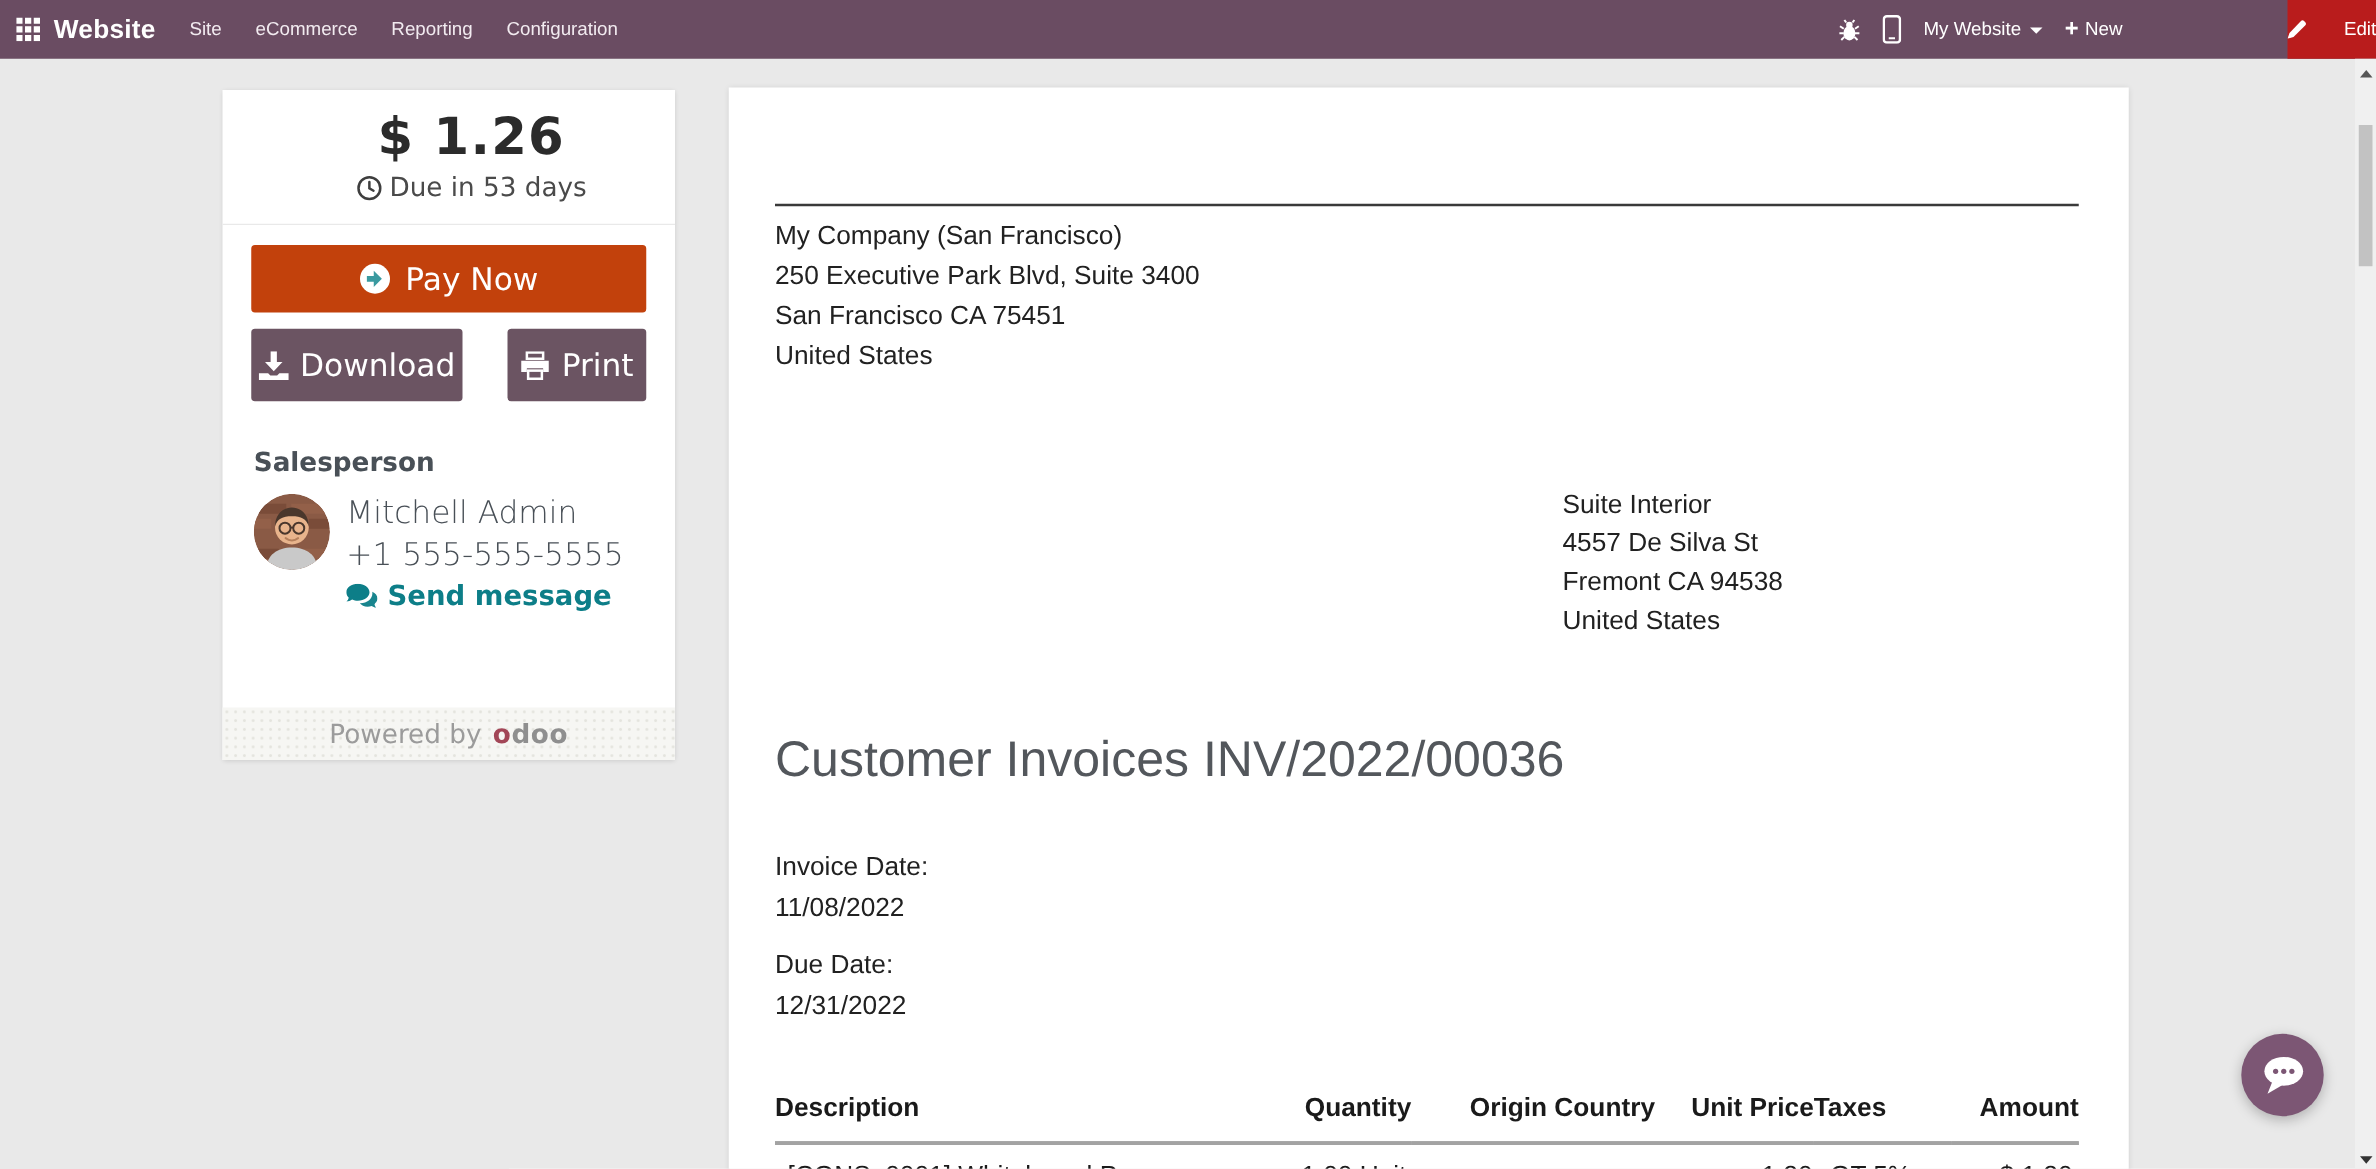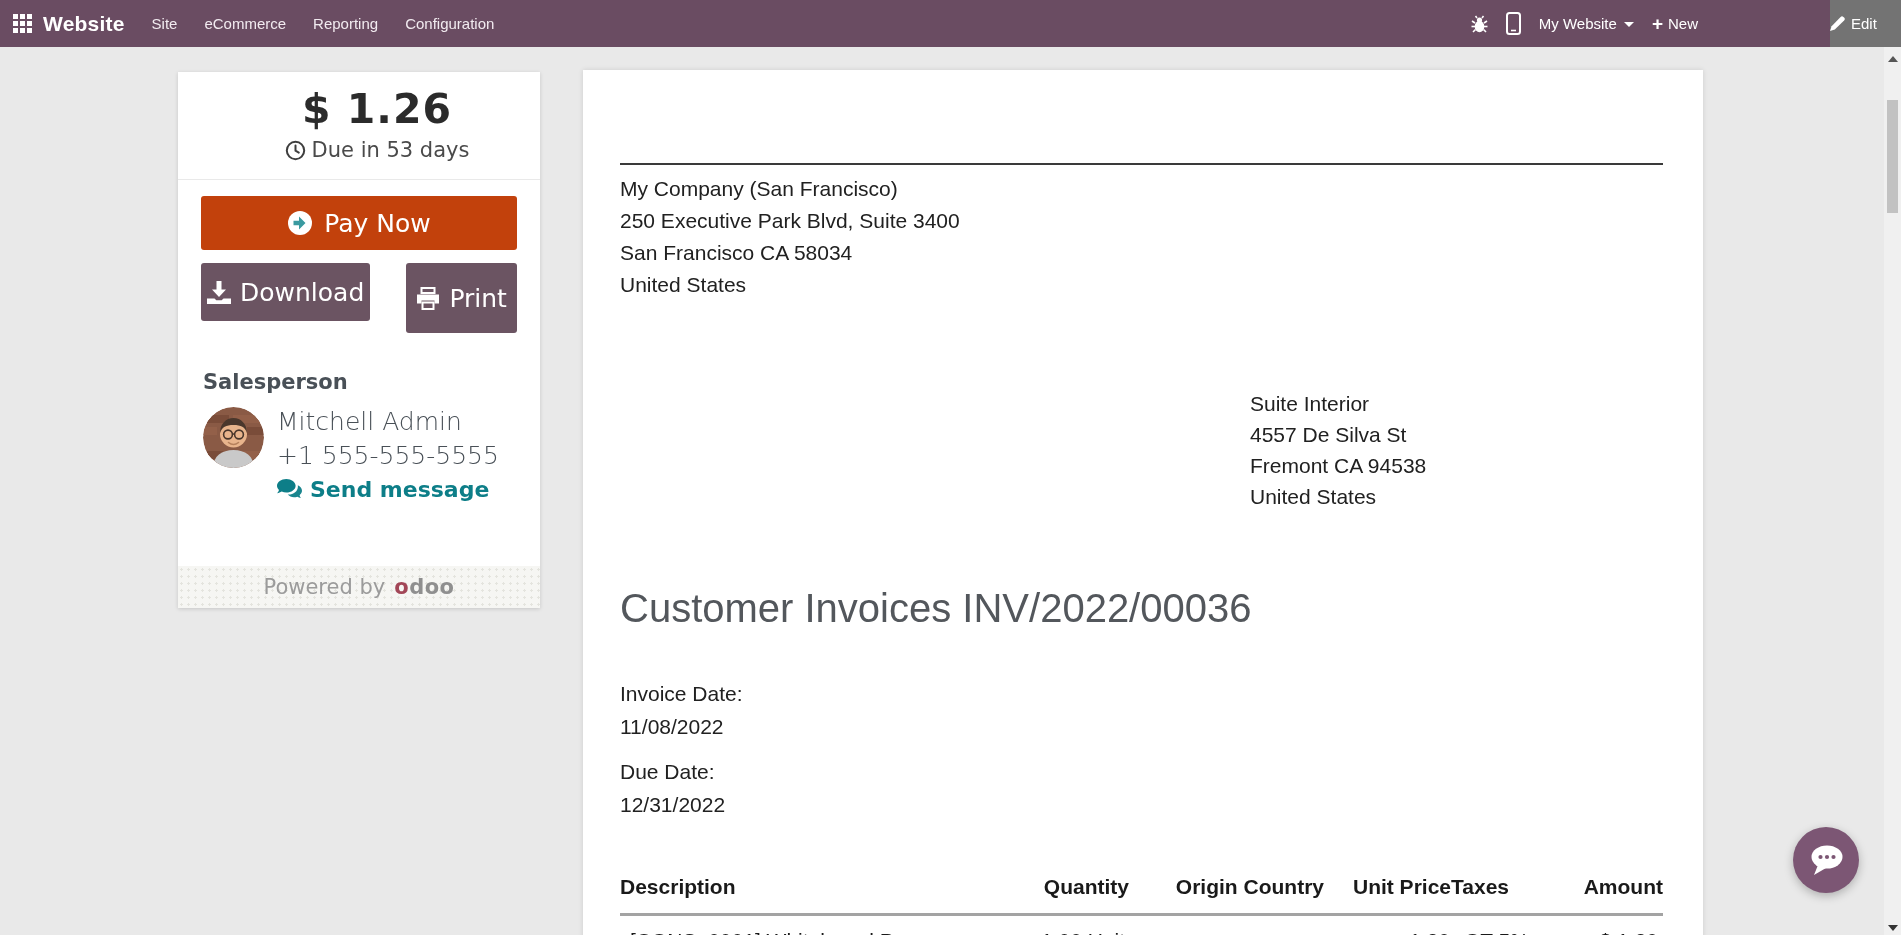--- a/index.html
+++ b/index.html
@@ -14,33 +14,33 @@
   .apps-btn{display:flex;align-items:center;cursor:pointer;}
   .brand{font-size:21px;font-weight:700;margin-left:11px;letter-spacing:.2px;cursor:pointer;}
   .nav-menu{display:flex;gap:27px;margin-left:27px;font-size:15px;color:#f2ebf0;}
   .nav-menu span{cursor:pointer;white-space:nowrap;}
   .nav-right{position:absolute;right:203px;top:0;height:47px;display:flex;align-items:center;gap:18px;font-size:15px;}
   .nav-right .iconbtn{display:flex;align-items:center;cursor:pointer;}
   .website-sel{display:flex;align-items:center;gap:7px;cursor:pointer;white-space:nowrap;}
   .caret{width:0;height:0;border-left:5px solid transparent;border-right:5px solid transparent;border-top:5px solid #fff;margin-top:2px;}
   .new-btn{display:flex;align-items:center;gap:5px;cursor:pointer;white-space:nowrap;}
   .plus{font-size:19px;font-weight:700;line-height:1;}
-  .edit-btn{position:absolute;right:0;top:0;width:71px;height:47px;background:#737373;display:flex;align-items:center;justify-content:flex-start;gap:6px;font-size:15px;color:#fff;cursor:pointer;}
+  .edit-btn{position:absolute;right:0;top:0;width:71px;height:47px;background:#b91c1c;display:flex;align-items:center;justify-content:space-between;gap:6px;font-size:15px;color:#fff;cursor:pointer;}
   
   .card{position:absolute;left:178px;top:72px;width:362px;height:536px;background:#fff;
         box-shadow:0 1px 4px rgba(0,0,0,.15);font-family:"DejaVu Sans",sans-serif;}
   .amount-block{text-align:center;padding-top:13px;padding-bottom:17px;border-bottom:1px solid #e9e9e9;padding-left:36px;}
   .amount{font-size:41px;font-weight:700;color:#2b2b2b;letter-spacing:1px;}
   .due{margin-top:5px;font-size:21px;color:#4a4a4a;display:flex;align-items:center;justify-content:center;gap:6px;}
   .actions{padding:16px 23px 0;}
   .btn{border:none;border-radius:3px;color:#fff;display:flex;align-items:center;justify-content:center;cursor:pointer;font-family:"DejaVu Sans",sans-serif;}
   .pay-btn{width:100%;height:54px;background:#c2410c;font-size:25px;gap:11px;}
   .btn-row{display:flex;gap:8px;margin-top:13px;}
   .dl-btn{flex:1.58;height:58px;background:#6B5462;font-size:25px;gap:9px;}
-  .print-btn{flex:1;height:70px;background:#6B5462;font-size:25px;gap:9px;margin-left:28px;}
+  .print-btn{flex:1;height:58px;background:#6B5462;font-size:25px;gap:9px;margin-left:28px;}
   .salesperson{padding:0 25px;margin-top:37px;}
   .sp-heading{font-size:21px;font-weight:700;color:#495057;}
   .sp-row{display:flex;margin-top:13px;gap:13px;}
   .avatar{width:61px;height:61px;border-radius:50%;overflow:hidden;flex-shrink:0;}
   .sp-name{font-size:25px;color:#495057;font-weight:300;}
   .sp-phone{font-size:25px;color:#495057;font-weight:300;margin-top:5px;}
   .send-msg{margin-top:7px;font-size:22px;font-weight:700;color:#0D7E88;display:flex;align-items:center;gap:8px;cursor:pointer;}
   .card-footer{position:absolute;bottom:0;left:0;right:0;height:42px;
      background-color:#f6f6f3;
      background-image:radial-gradient(#e4e4de 1px,transparent 1.2px);background-size:7px 7px;
@@ -242,21 +242,21 @@
     <span class="odoo-logo"><span class="odoo-o">o</span><span class="odoo-doo">doo</span></span>
   </div>
 </div>
 
 <div class="page">
   <div class="page-hr"></div>
 
   <div class="company-addr">
     <div>My Company (San Francisco)</div>
     <div>250 Executive Park Blvd, Suite 3400</div>
-    <div>San Francisco CA 58034</div>
+    <div>San Francisco CA 75451</div>
     <div>United States</div>
   </div>
 
   <div class="cust-addr">
     <div>Suite Interior</div>
     <div>4557 De Silva St</div>
     <div>Fremont CA 94538</div>
     <div>United States</div>
   </div>
 

